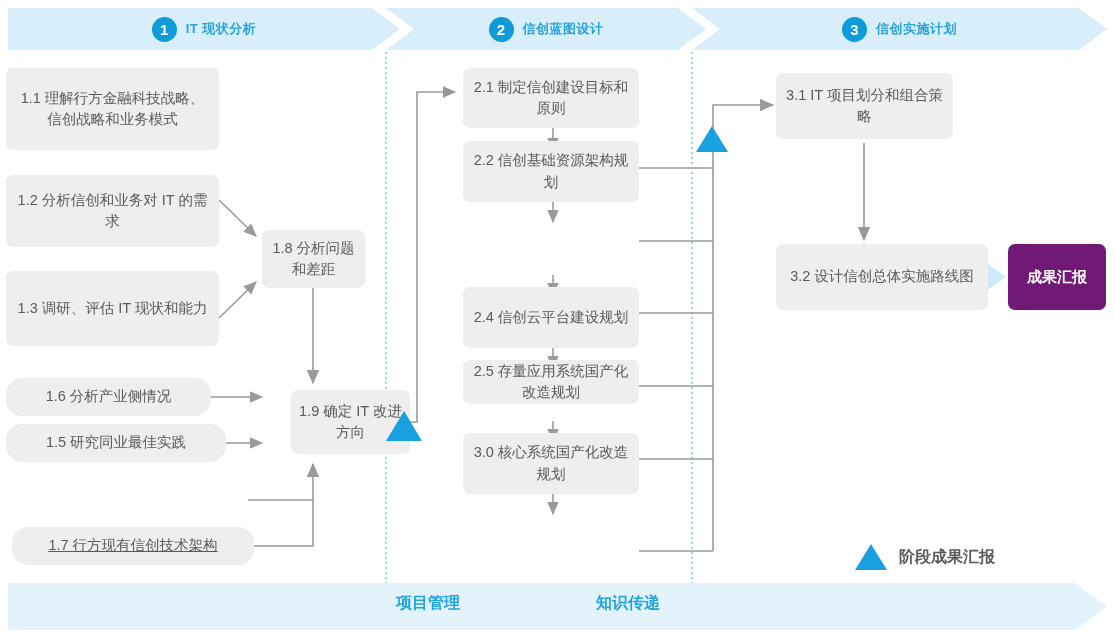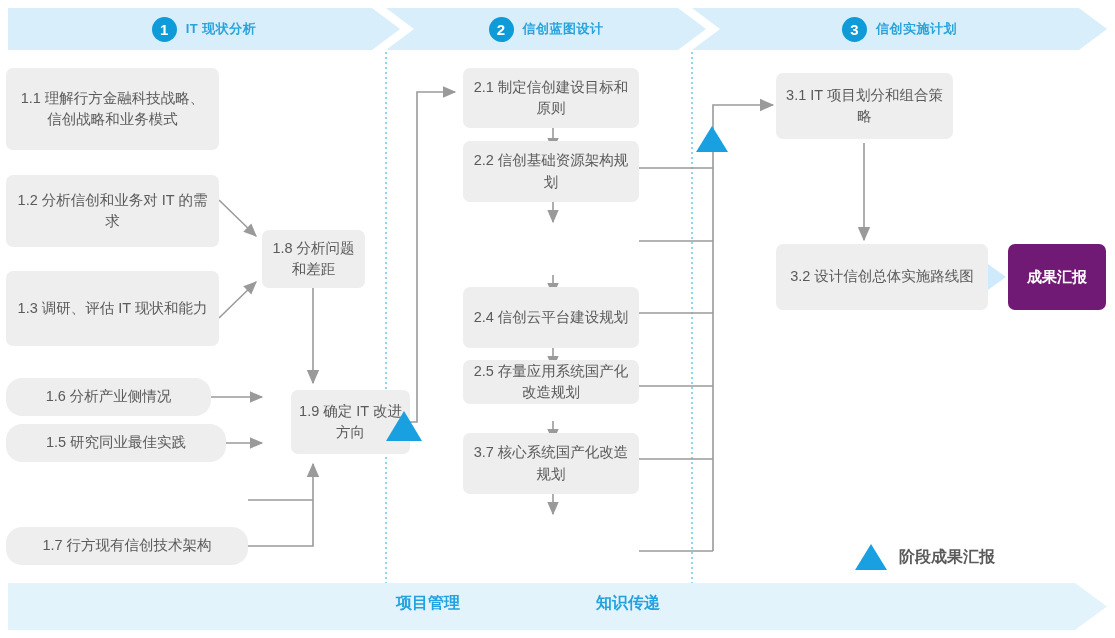--- a/index.html
+++ b/index.html
@@ -234,29 +234,29 @@
       <div class="phase-num">3</div>
       <div class="phase-title">信创实施计划</div>
     </div>
   </div>
 
   <div class="box" style="left:6px; top:68px; width:213px; height:82px;">1.1 理解行方金融科技战略、信创战略和业务模式</div>
   <div class="box" style="left:6px; top:175px; width:213px; height:72px;">1.2 分析信创和业务对 IT 的需求</div>
   <div class="box" style="left:6px; top:271px; width:213px; height:75px;">1.3 调研、评估 IT 现状和能力</div>
   <div class="box pill" style="left:6px; top:378px; width:205px; height:38px;">1.6 分析产业侧情况</div>
   <div class="box pill" style="left:6px; top:424px; width:220px; height:38px;">1.5 研究同业最佳实践</div>
-  <div class="box pill" style="left:6px; top:527px; width:242px; height:38px;">1.7 行方现有信创技术架构</div>
+  <div class="box pill" style="left:12px; top:527px; width:242px; height:38px;text-decoration:underline;">1.7 行方现有信创技术架构</div>
   <div class="box" style="left:262px; top:230px; width:103px; height:58px;">1.8 分析问题和差距</div>
   <div class="box" style="left:268px; top:390px; width:119px; height:64px;margin-left:23px;">1.9 确定 IT 改进方向</div>
 
   <div class="box" style="left:463px; top:68px; width:176px; height:60px;">2.1 制定信创建设目标和原则</div>
   <div class="box" style="left:463px; top:141px; width:176px; height:61px;">2.2 信创基础资源架构规划</div>
   <div class="box" style="left:463px; top:287px; width:176px; height:61px;">2.4 信创云平台建设规划</div>
   <div class="box" style="left:463px; top:360px; width:176px; height:44px;border-radius:7px;">2.5 存量应用系统国产化改造规划</div>
-  <div class="box" style="left:463px; top:433px; width:176px; height:61px;">3.7 核心系统国产化改造规划</div>
+  <div class="box" style="left:463px; top:433px; width:176px; height:61px;">3.0 核心系统国产化改造规划</div>
 
   <div class="box" style="left:776px; top:73px; width:177px; height:66px;">3.1 IT 项目划分和组合策略</div>
   <div class="box" style="left:776px; top:244px; width:212px; height:66px;">3.2 设计信创总体实施路线图</div>
 
   <div class="result-box" style="left:1008px; top:244px; width:98px; height:66px;">成果汇报</div>
 
   <div class="tri" style="left:386px; top:411px;"></div>
   <div class="tri small" style="left:696px; top:126px;"></div>
 
   <div class="legend" style="left:855px; top:515px;margin-top:29px;">

